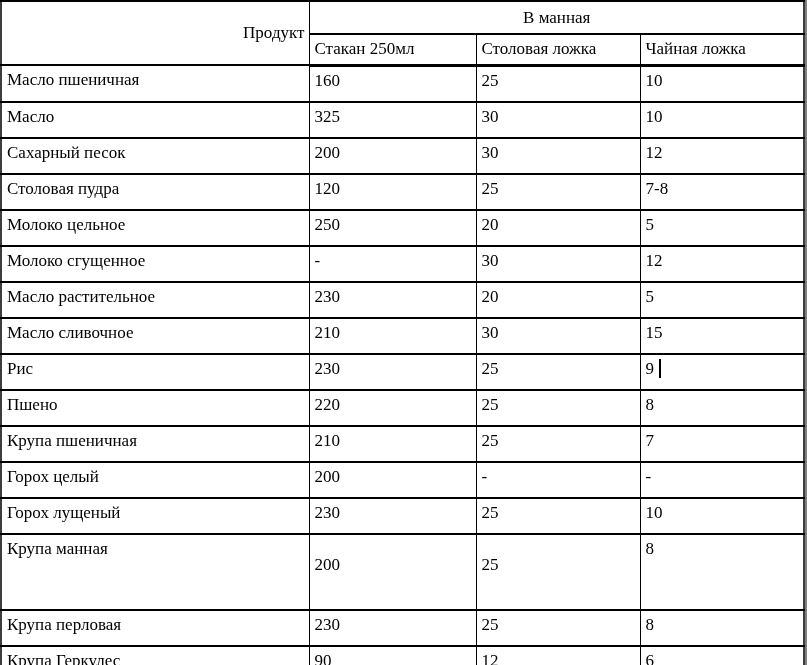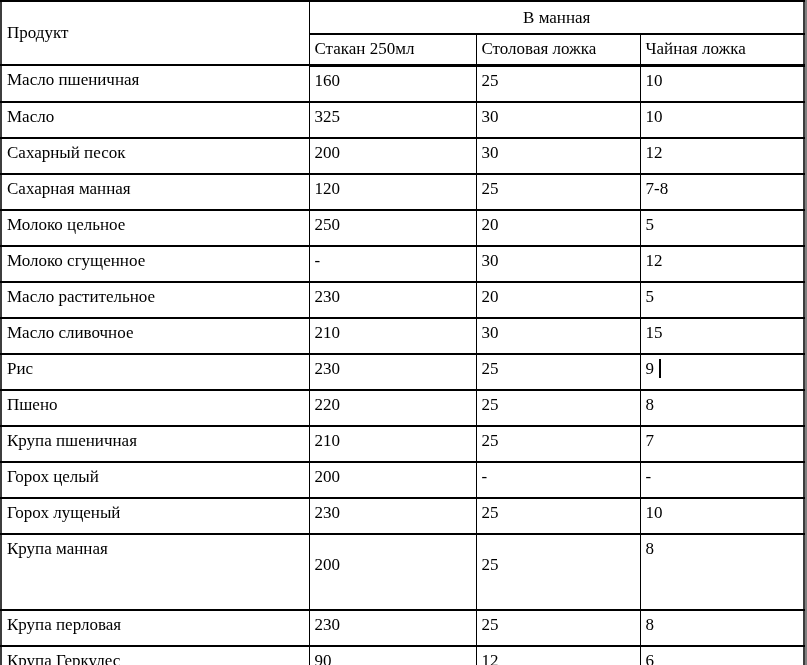--- a/index.html
+++ b/index.html
@@ -39,21 +39,21 @@
     text-align: left;
     vertical-align: top;
     overflow: hidden;
     white-space: nowrap;
   }
   table.measures {
     border: 2px solid #3d3d3d;
   }
   
   th.product-head {
-    text-align: left;
+    text-align: right;
     vertical-align: middle;
     height: 58px;
   }
   th.group-head {
     text-align: center;
     vertical-align: middle;
     height: 27px;
   }
   tr.subhead th {
     height: 24px;
@@ -141,21 +141,21 @@
     </td>
     <td class="f-tablespoon">
       <span class="cell-text">30</span>
     </td>
     <td class="f-teaspoon">
       <span class="cell-text">12</span>
     </td>
   </tr>
         <tr>
     <td class="f-product">
-      <span class="cell-text">Сахарная манная</span>
+      <span class="cell-text">Столовая пудра</span>
     </td>
     <td class="f-glass">
       <span class="cell-text">120</span>
     </td>
     <td class="f-tablespoon">
       <span class="cell-text">25</span>
     </td>
     <td class="f-teaspoon">
       <span class="cell-text">7-8</span>
     </td>

